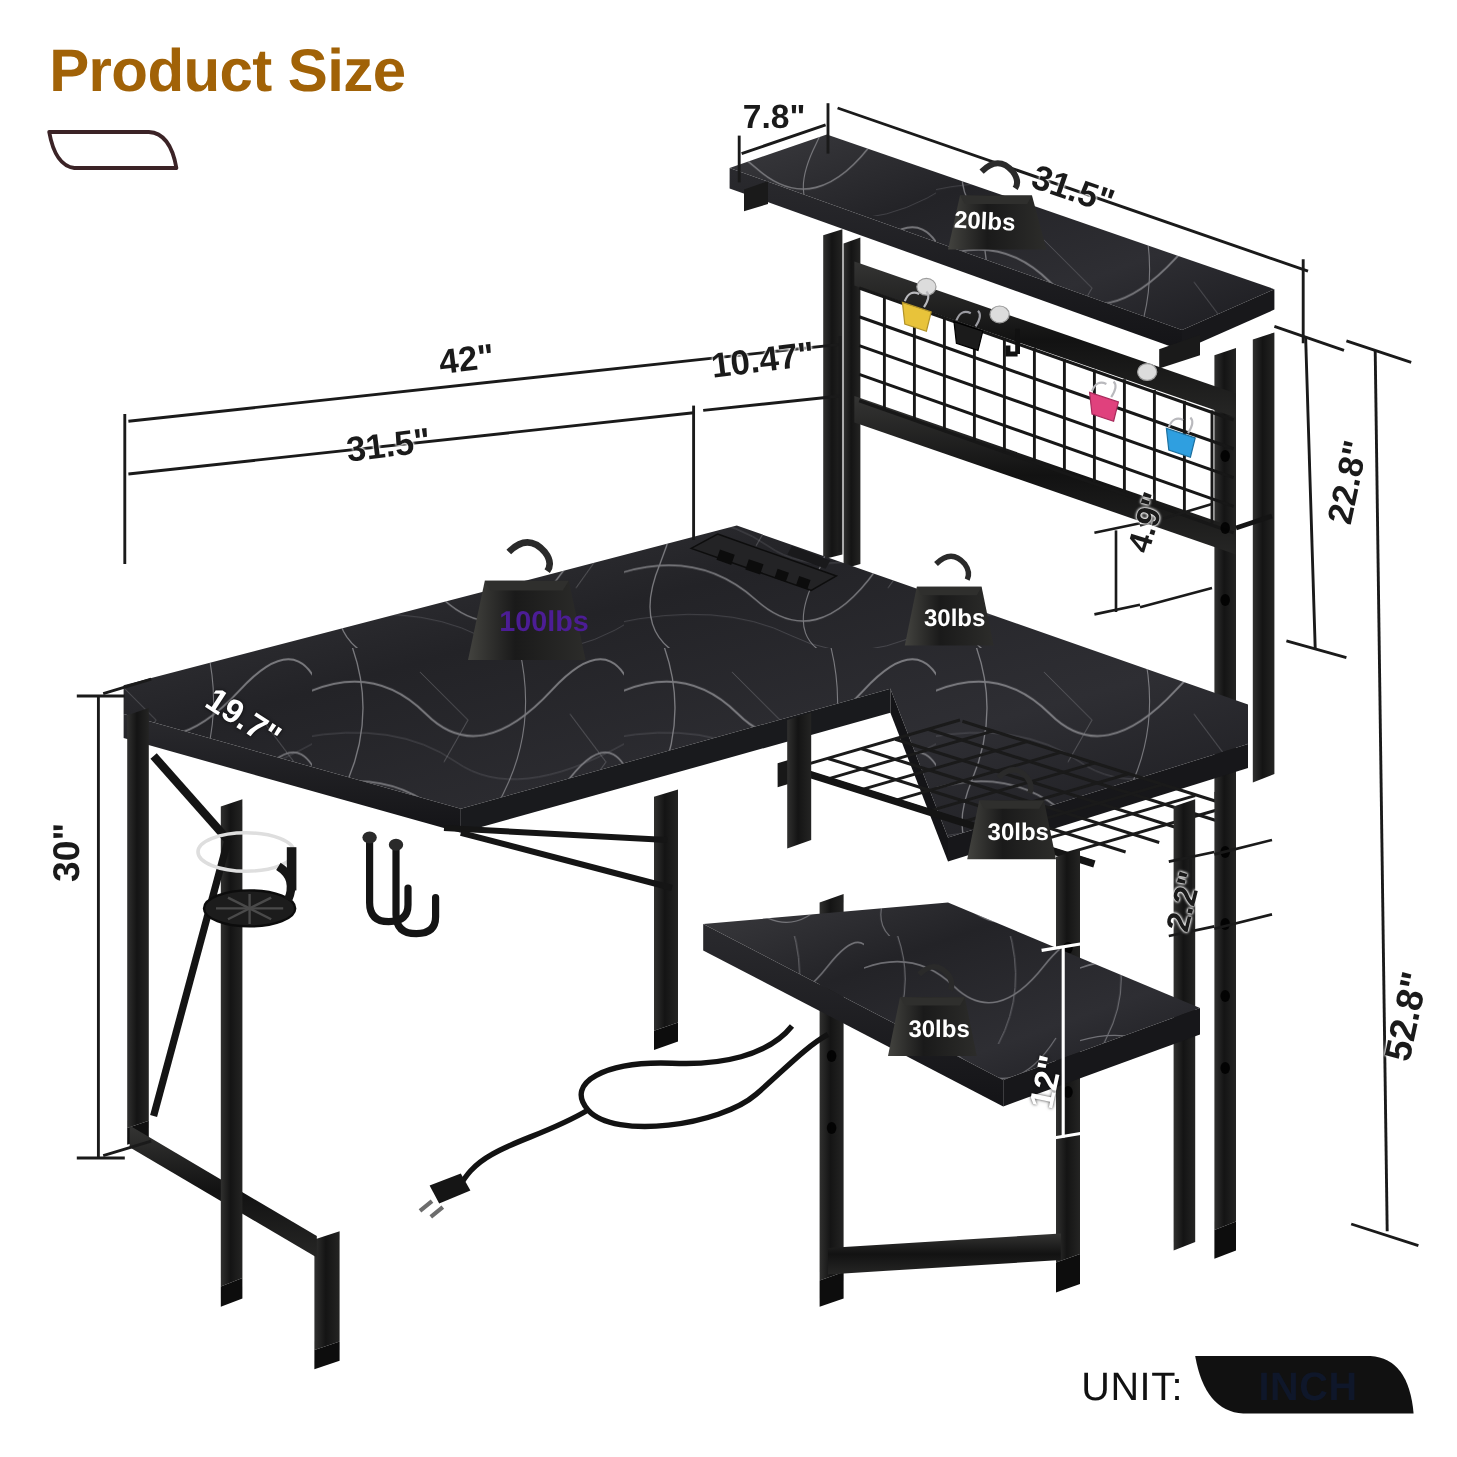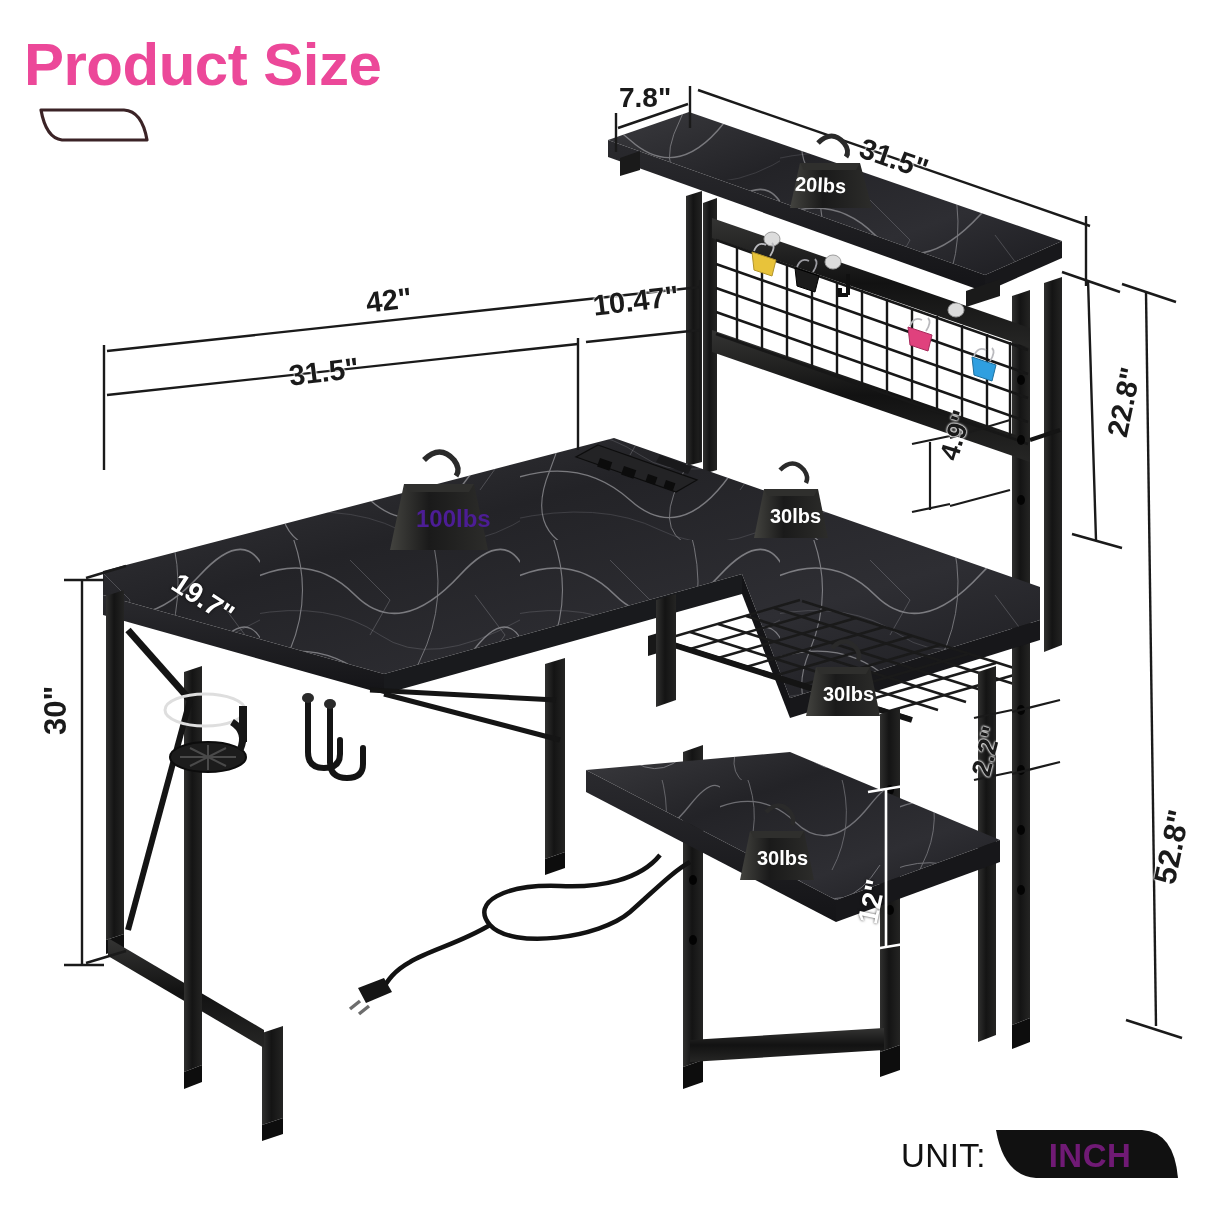--- a/index.html
+++ b/index.html
@@ -7,35 +7,35 @@
     width:1214px;height:1214px;
     background:#ffffff;
     font-family:"Liberation Sans", sans-serif;
     overflow:hidden;
     position:relative;
   }
   #stage{position:absolute;inset:0;}
 
   
   .title{
-    position:absolute;left:24px;top:30px;
-    font-size:60px;font-weight:bold;letter-spacing:-0.5px;
-    color:#ec4899;
+    position:absolute;left:41px;top:30px;
+    font-size:50px;font-weight:bold;letter-spacing:-0.5px;
+    color:#a16207;
   }
   .title-swoosh{position:absolute;left:38px;top:104px;width:112px;height:42px;}
 
   
   .unit-wrap{position:absolute;right:32px;bottom:28px;display:flex;align-items:center;}
   .unit-label{font-size:33px;font-weight:500;color:#111;letter-spacing:0.5px;margin-right:6px;margin-left:24px;}
   .unit-badge{position:relative;width:190px;height:60px;}
   .unit-badge svg{position:absolute;inset:0;}
   .unit-badge .unit-text{
     position:absolute;left:0;top:0;width:190px;height:60px;
     display:flex;align-items:center;justify-content:center;
-    color:#701a75;font-size:33px;font-weight:bold;letter-spacing:0.5px;
+    color:#0f172a;font-size:33px;font-weight:bold;letter-spacing:0.5px;
     padding-left:6px;box-sizing:border-box;
   }
 
   
   .dim{
     position:absolute;color:#1a1a1a;font-weight:bold;
     white-space:nowrap;font-size:26px;
     text-shadow:0 0 2px #fff,0 0 2px #fff,0 0 3px #fff;
   }
   .dim.white{color:#ffffff;text-shadow:0 0 3px rgba(0,0,0,.55),0 0 2px rgba(0,0,0,.4);}

